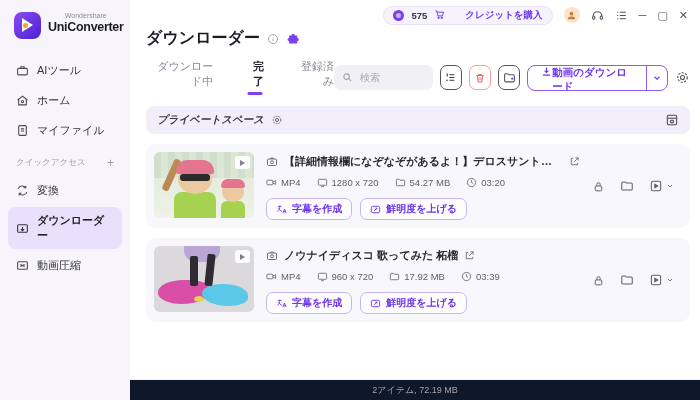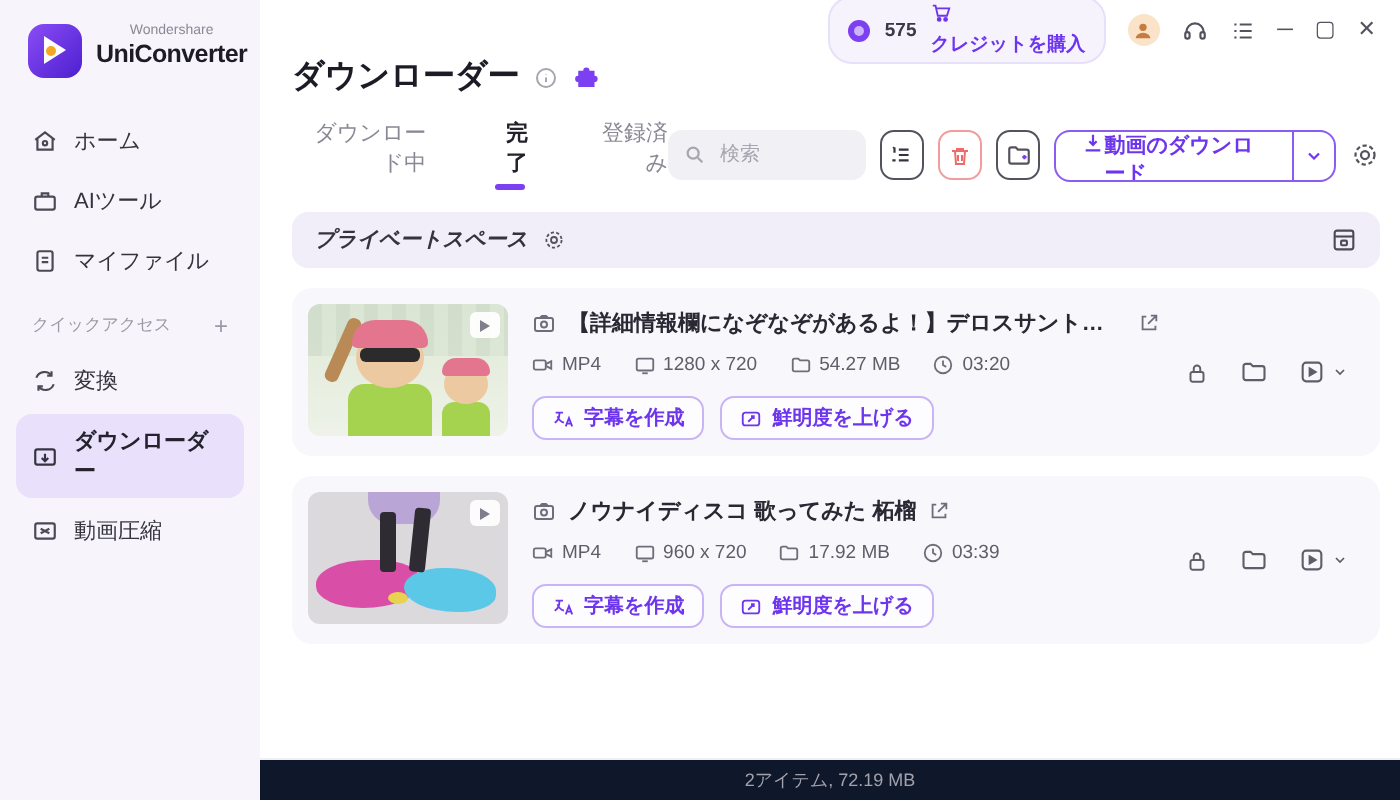--- a/index.html
+++ b/index.html
@@ -33,21 +33,21 @@
   
   .main { flex:1; display:flex; flex-direction:column; position:relative; min-width:0; }
   .titlebar { height:24px; display:flex; justify-content:flex-end; align-items:center;
     gap:11px; padding:6px 12px 0; }
   .credits-pill { display:flex; align-items:center; gap:7px; background:#f6f3fd;
     border:1px solid #e7e0f9; border-radius:12px; padding:2px 9px; font-size:9.5px; }
   .coin { width:11px; height:11px; border-radius:50%; background:#7c3ff2; position:relative; }
   .coin::after { content:''; position:absolute; left:3px; top:3px; width:5px; height:5px;
     border-radius:50%; background:#cdb4fa; }
   .credits-num { color:#3a3944; font-weight:bold; }
-  .buy-credits { display:flex; align-items:flex-start; gap:4px; color:#6d35ee; font-weight:bold;flex-direction:column; }
+  .buy-credits { display:flex; align-items:flex-start; gap:20px; color:#6d35ee; font-weight:bold; }
   .avatar { width:16px; height:16px; border-radius:50%; background:#fbe3c9;
     display:flex; align-items:center; justify-content:center; }
   .win-ctrl { color:#55525e; font-size:11px; line-height:1; cursor:pointer; }
   .icon-btn { display:flex; align-items:center; color:#55525e; cursor:pointer; }
 
   .page-head { display:flex; align-items:center; gap:7px; padding:4px 16px 10px; }
   .page-title { font-size:16px; font-weight:bold; color:#1d1c26; margin:0; }
 
   .toolbar { display:flex; align-items:center; justify-content:space-between; padding:0 10px 10px 16px; }
   .tabs { display:flex; gap:32px; font-size:11px; color:#8a8894;text-align:right; }
@@ -153,34 +153,34 @@
       </div>
       <div>
         <span class="brand-top">Wondershare</span>
         <span class="brand-bottom">UniConverter</span>
       </div>
     </div>
 
     <div class="nav-item">
       <span>
         <svg width="13" height="13" viewBox="0 0 24 24" fill="none" stroke="#4a4955" stroke-width="2">
+            <rect x="3" y="8" width="18" height="12" rx="2"></rect>
+            <path d="M9 8 V5 h6 v3"></path>
+          </svg>
+      </span>
+      <span>AIツール</span>
+    </div>
+    <div class="nav-item">
+      <span>
+        <svg width="13" height="13" viewBox="0 0 24 24" fill="none" stroke="#4a4955" stroke-width="2">
             <path d="M3 11 L12 4 L21 11 M5 10 V20 H19 V10"></path>
             <circle cx="12" cy="14" r="2"></circle>
           </svg>
       </span>
       <span>ホーム</span>
-    </div>
-    <div class="nav-item">
-      <span>
-        <svg width="13" height="13" viewBox="0 0 24 24" fill="none" stroke="#4a4955" stroke-width="2">
-            <rect x="3" y="8" width="18" height="12" rx="2"></rect>
-            <path d="M9 8 V5 h6 v3"></path>
-          </svg>
-      </span>
-      <span>AIツール</span>
     </div>
     <div class="nav-item">
       <span>
         <svg width="13" height="13" viewBox="0 0 24 24" fill="none" stroke="#4a4955" stroke-width="2">
             <rect x="5" y="3" width="14" height="18" rx="2"></rect>
             <path d="M9 9 h6 M9 13 h6"></path>
           </svg>
       </span>
       <span>マイファイル</span>
     </div>

